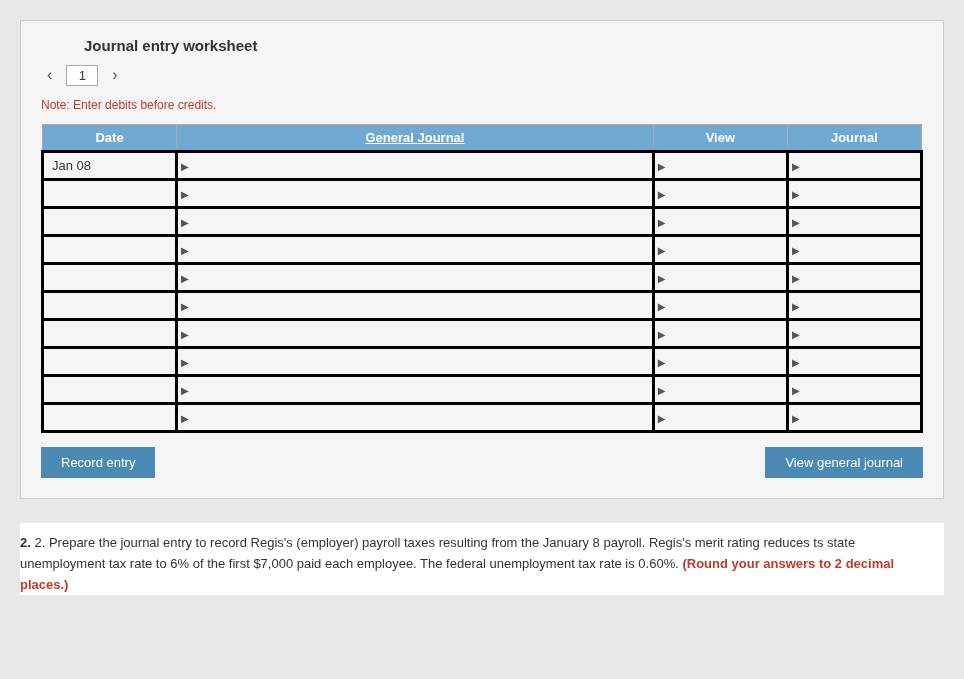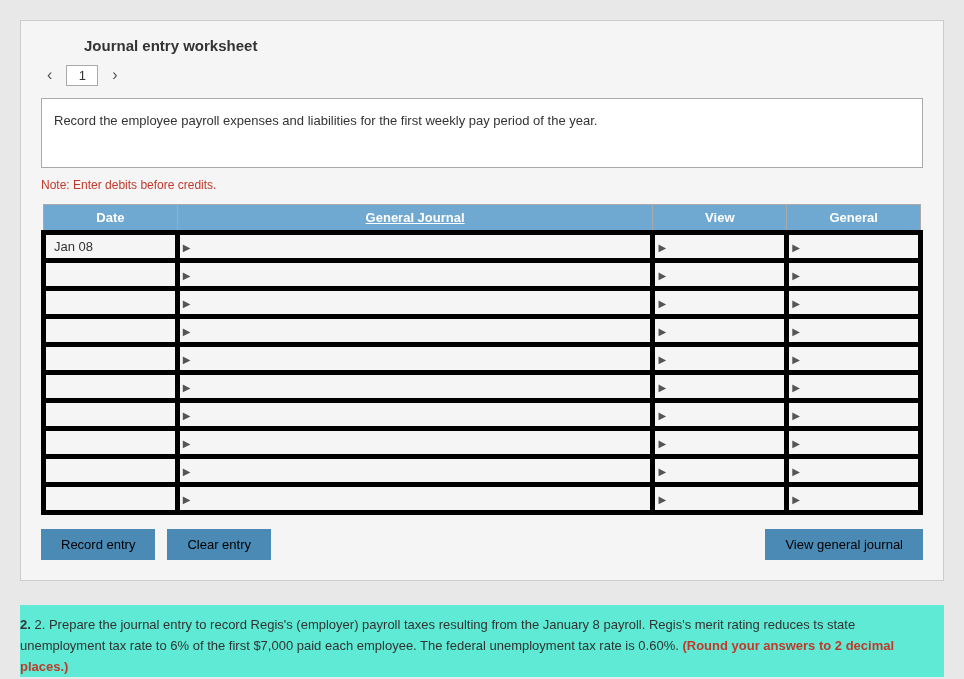--- a/index.html
+++ b/index.html
@@ -82,21 +82,21 @@
     }
     .journal-table thead tr th.gj-col {
       width: 320px;
       text-decoration: underline;
     }
     .journal-table thead tr th.debit-col,
     .journal-table thead tr th.credit-col {
       width: 90px;
     }
     .journal-table tbody tr td {
-      border: 5px solid #000000;
+      border: 3px solid #000000;
       padding: 0;
       height: 28px;
       margin-top: 42px;
     }
     .journal-table tbody tr td input {
       width: 100%;
       height: 100%;
       border: none;
       outline: none;
       padding: 2px 6px;
@@ -123,34 +123,34 @@
       font-size: 13px;
     }
     
     .button-row {
       display: flex;
       align-items: center;
       gap: 12px;
     }
     .btn {
       background: #4a8ab5;
-      color: #000000;
+      color: #ffffff;
       border: none;
       padding: 8px 20px;
       font-size: 13px;
       cursor: pointer;
       font-weight: normal;
     }
     .btn-right {
       margin-left: auto;
       padding-left: 20px;
     }
     
     .bottom-section {
-      background: #5eead4;
+      background: #ffffff;
       padding: 10px 0 0 0;
     }
     .bottom-text {
       font-size: 13px;
       color: #333;
       line-height: 1.6;
     }
     .bottom-text .bold-num {
       font-weight: bold;
     }
@@ -167,33 +167,30 @@
   <div class="worksheet-card">
 
     <div class="worksheet-title">Journal entry worksheet</div>
 
     <div class="nav-row">
       <span class="nav-arrow">‹</span>
       <div class="tab-box">1</div>
       <span class="nav-arrow">›</span>
     </div>
 
-    <div class="description-box">
-      <span>Record the employee payroll expenses and liabilities for the first weekly pay period of the year.</span>
-    </div>
 
     <div class="note-text">Note: Enter debits before credits.</div>
 
     <table class="journal-table">
       <thead>
         <tr>
           <th class="date-col">Date</th>
           <th class="gj-col">General Journal</th>
           <th class="debit-col">View</th>
-          <th class="credit-col">General</th>
+          <th class="credit-col">Journal</th>
         </tr>
       </thead>
       <tbody>
 
         <tr>
           <td class="date-cell">
             <span>Jan 08</span>
           </td>
           <td class="has-arrow">
             <span class="cell-arrow">▶</span>
@@ -261,21 +258,20 @@
           <td></td>
           <td class="has-arrow"><span class="cell-arrow">▶</span><input type="text" style=""></td>
           <td class="has-arrow"><span class="cell-arrow">▶</span><input type="text" style=""></td>
           <td class="has-arrow"><span class="cell-arrow">▶</span><input type="text" style=""></td>
         </tr>
       </tbody>
     </table>
 
     <div class="button-row">
       <button class="btn">Record entry</button>
-      <button class="btn">Clear entry</button>
       <button class="btn btn-right">View general journal</button>
     </div>
 
   </div>
 
   <div class="bottom-section">
     <p class="bottom-text">
       <span class="bold-num">2.</span>
       <span>2. Prepare the journal entry to record Regis's (employer) payroll taxes resulting from the January 8 payroll. Regis's merit rating reduces ts state unemployment tax rate to 6% of the first $7,000 paid each employee. The federal unemployment tax rate is 0.60%.</span>
       <span class="red-text">(Round your answers to 2 decimal places.)</span>

